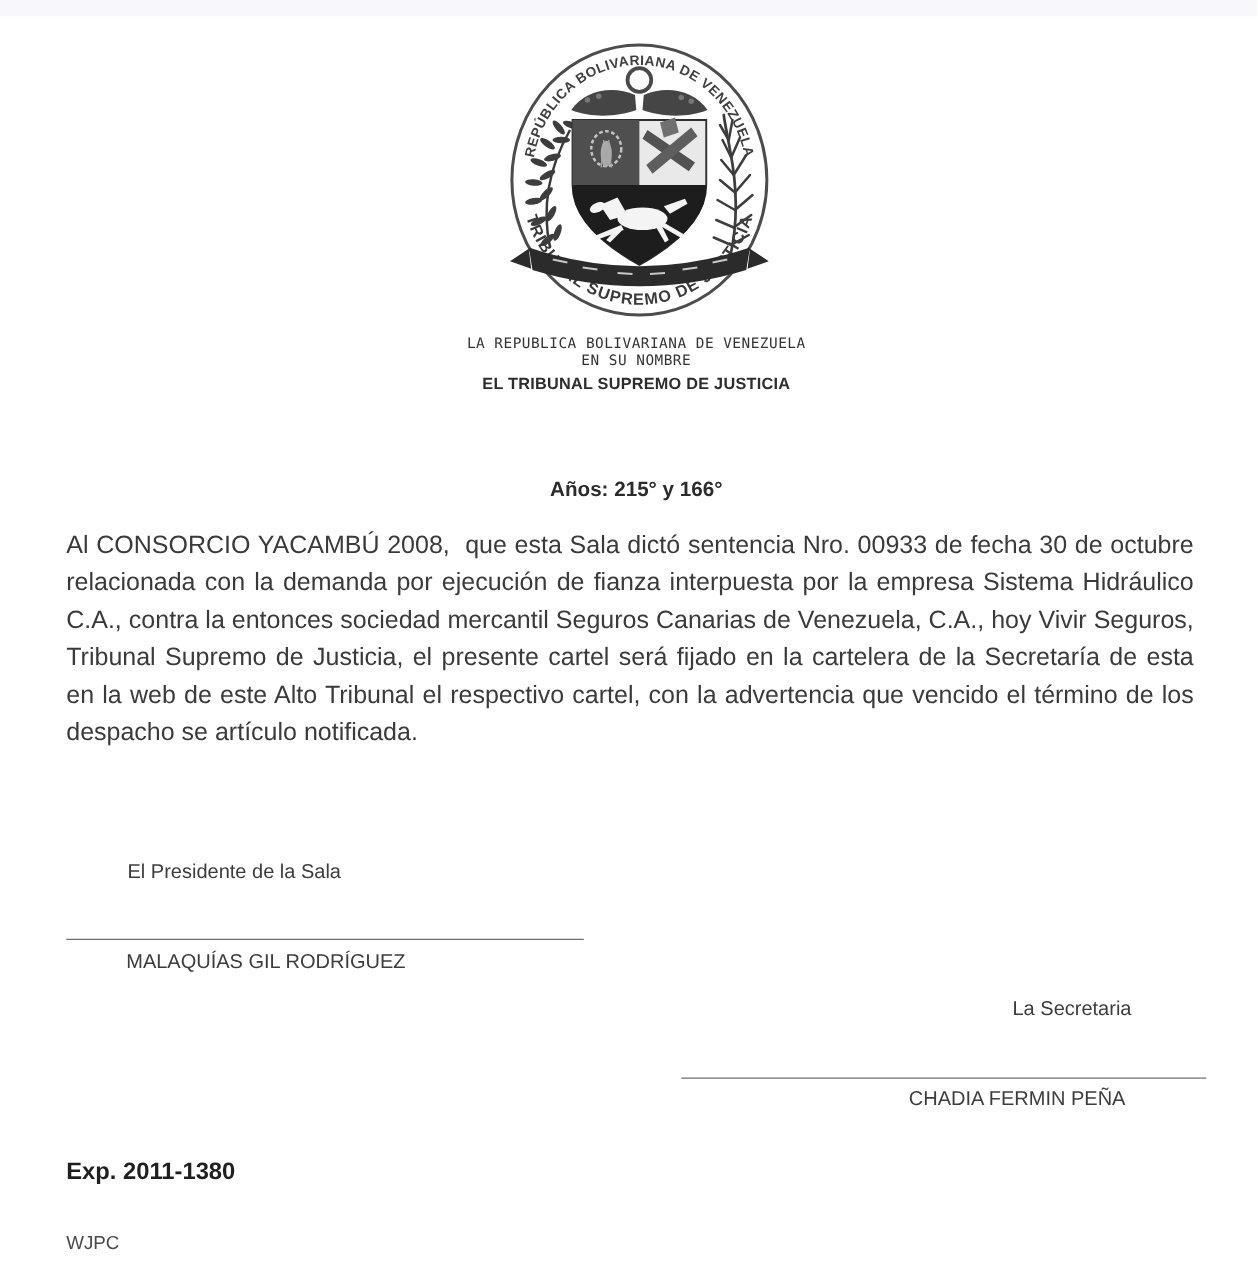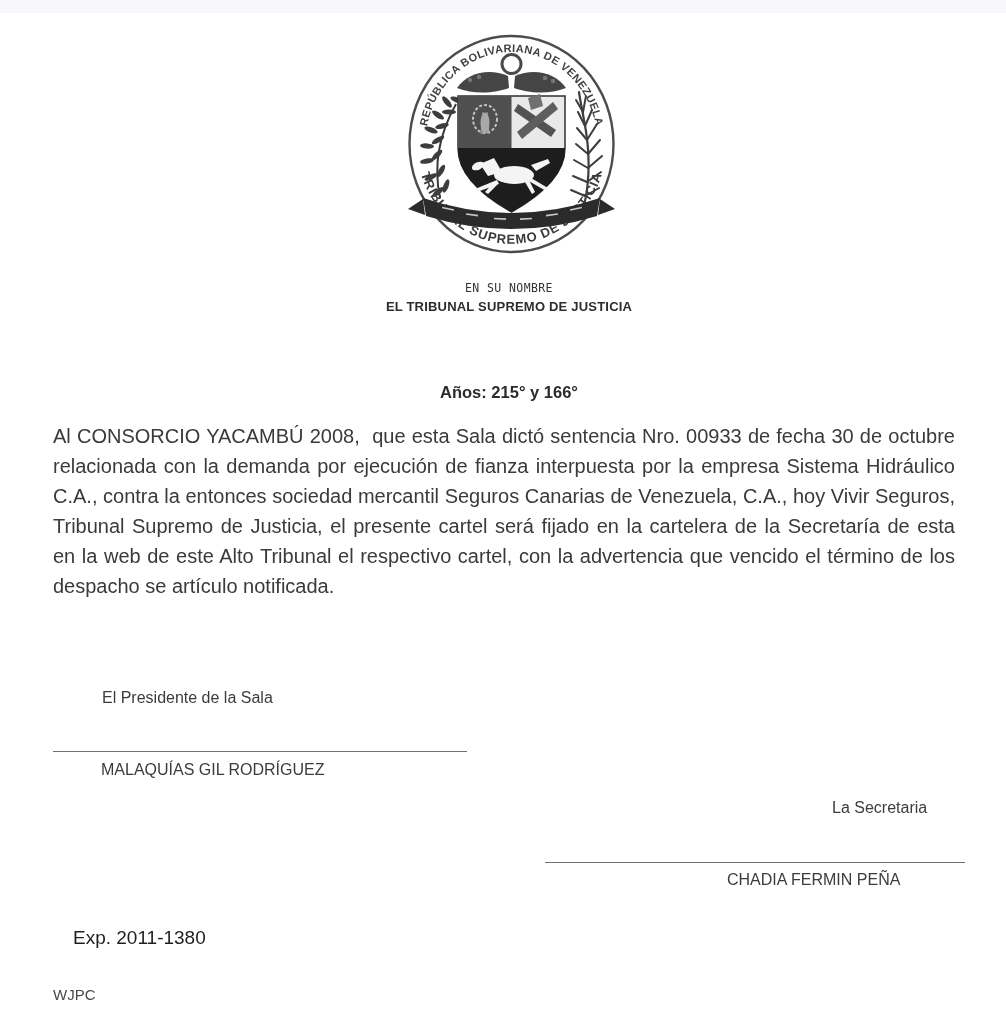--- a/index.html
+++ b/index.html
@@ -31,21 +31,21 @@
   .body-text .jline{
     text-align:justify;
     text-align-last:justify;
     height:30px;overflow:hidden;white-space:normal;
   }
   .body-text .jline.last{text-align:left;text-align-last:left;}
 
   
   .sig{font-size:16px;color:#3c3c3c;white-space:nowrap;}
   .sigline{border-top:1.6px solid #6f6f6f;height:0;}
-  .exp{font-size:19px;font-weight:normal;color:#1f1f1f;white-space:nowrap;margin-left:20px;}
+  .exp{font-size:19px;font-weight:bold;color:#1f1f1f;white-space:nowrap;}
   .initials{font-size:15px;color:#4a4a4a;white-space:nowrap;}
 
   svg text{font-family:"Liberation Sans",sans-serif;}
 </style>
 </head>
 <body>
 
 <div class="page">
 
   <div class="abs top-strip"></div>
@@ -150,37 +150,38 @@
           <rect x="466" y="214" width="12" height="1.6" transform="rotate(8 472 215)"></rect>
           <rect x="494" y="218" width="12" height="1.6" transform="rotate(3 500 219)"></rect>
           <rect x="520" y="218" width="12" height="1.6" transform="rotate(-3 526 219)"></rect>
           <rect x="546" y="214" width="12" height="1.6" transform="rotate(-8 552 215)"></rect>
           <rect x="570" y="208" width="12" height="1.6" transform="rotate(-12 576 209)"></rect>
         </g>
       </g>
     </g>
   </svg>
 
+  <div class="abs hdr h-mono" style="top:267px;">LA REPUBLICA BOLIVARIANA DE VENEZUELA</div>
   <div class="abs hdr h-mono" style="top:281px;">EN SU NOMBRE</div>
   <div class="abs hdr h-bold-sm" style="top:299px;">EL TRIBUNAL SUPREMO DE JUSTICIA</div>
   <div class="abs hdr h-bold" style="top:383px;">Años: 215° y 166°</div>
 
   <div class="abs body-text">
     <div class="jline">Al CONSORCIO YACAMBÚ 2008,&nbsp; que esta Sala dictó sentencia Nro. 00933 de fecha 30 de octubre de 2025,</div>
     <div class="jline">relacionada con la demanda por ejecución de fianza interpuesta por la empresa Sistema Hidráulico Yacambú Quibor,</div>
     <div class="jline">C.A., contra la entonces sociedad mercantil Seguros Canarias de Venezuela, C.A., hoy Vivir Seguros, C.A. como</div>
     <div class="jline">Tribunal Supremo de Justicia, el presente cartel será fijado en la cartelera de la Secretaría de esta Instancia y publicado</div>
     <div class="jline">en la web de este Alto Tribunal el respectivo cartel, con la advertencia que vencido el término de los diez (10) días de</div>
     <div class="jline last">despacho se artículo notificada.</div>
   </div>
 
   <div class="abs sig" style="left:102px;top:689px;">El Presidente de la Sala</div>
   <div class="abs sigline" style="left:53px;top:751px;width:414px;"></div>
   <div class="abs sig" style="left:101px;top:761px;">MALAQUÍAS GIL RODRÍGUEZ</div>
 
-  <div class="abs sig" style="left:810px;top:799px;margin-left:22px;">La Secretaria</div>
+  <div class="abs sig" style="left:810px;top:799px;">La Secretaria</div>
   <div class="abs sigline" style="left:545px;top:862px;width:420px;"></div>
   <div class="abs sig" style="left:727px;top:871px;">CHADIA FERMIN PEÑA</div>
 
   <div class="abs exp" style="left:53px;top:927px;">Exp. 2011-1380</div>
   <div class="abs initials" style="left:53px;top:986px;">WJPC</div>
 
 </div>
 
 </body></html>

